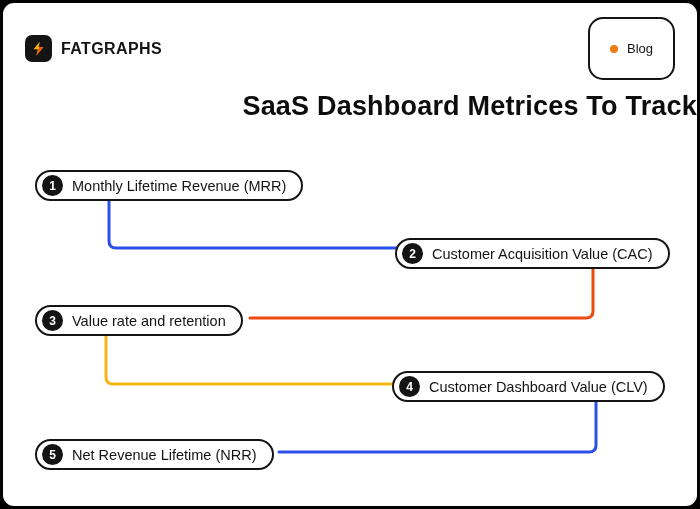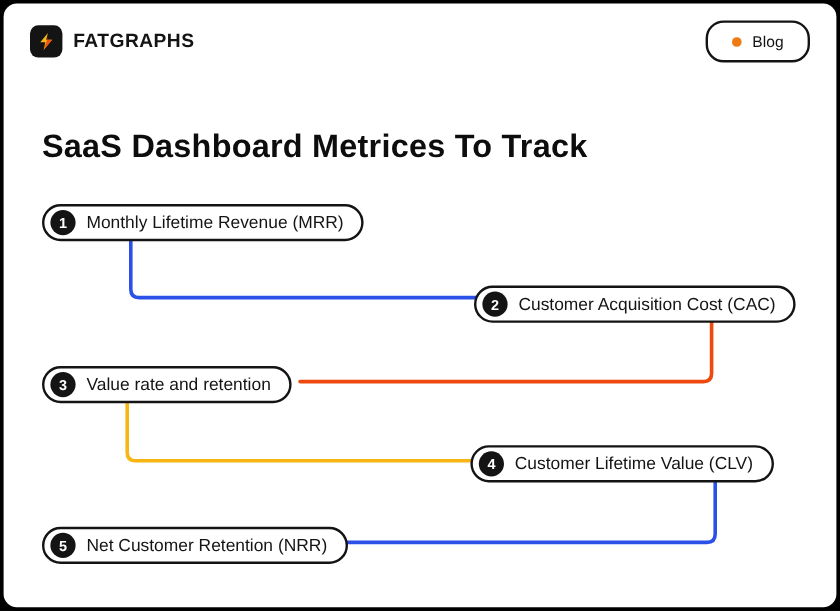--- a/index.html
+++ b/index.html
@@ -5,26 +5,26 @@
   html,body{margin:0;padding:0;background:#000;}
   body{width:700px;height:509px;font-family:"Liberation Sans",sans-serif;-webkit-font-smoothing:antialiased;}
   .frame{width:700px;height:509px;box-sizing:border-box;background:#000;border-radius:14px;padding:3px;}
   .page{position:relative;width:694px;height:503px;background:#fff;border-radius:11px;overflow:hidden;}
 
   
   .header{position:absolute;top:14px;left:22px;right:22px;display:flex;justify-content:space-between;align-items:center;}
   .brand{display:flex;align-items:center;gap:9px;}
   .logo-box{width:27px;height:27px;background:#141414;border-radius:7px;display:flex;align-items:center;justify-content:center;}
   .brand-name{font-size:16px;font-weight:700;letter-spacing:.4px;color:#141414;}
-  .blog-btn{display:flex;align-items:center;gap:9px;border:2px solid #141414;border-radius:15px;padding:8px 20px;background:#fff;cursor:pointer;font-family:inherit;}
+  .blog-btn{display:flex;align-items:center;gap:9px;border:2px solid #141414;border-radius:15px;padding:22px 20px;background:#fff;cursor:pointer;font-family:inherit;}
   .blog-dot{width:8px;height:8px;border-radius:50%;}
   .blog-label{font-size:13px;color:#141414;}
 
   
-  .title{position:absolute;top:88px;left:0;right:0;text-align:left;font-size:27px;font-weight:800;color:#0d0d0d;letter-spacing:.2px;margin:16px;padding-left:16px;}
+  .title{position:absolute;top:88px;left:0;right:0;text-align:right;font-size:27px;font-weight:800;color:#0d0d0d;letter-spacing:.2px;margin:0;padding-left:16px;}
 
   
   .connectors{position:absolute;top:0;left:0;z-index:1;}
   .connectors path{fill:none;stroke-width:3;stroke-linecap:round;}
 
   
   .pill{position:absolute;z-index:2;display:flex;align-items:center;gap:9px;background:#fff;border:2px solid #141414;border-radius:999px;padding:3px 15px 3px 5px;white-space:nowrap;}
   .pill-num{width:21px;height:21px;border-radius:50%;background:#141414;color:#fff;font-size:12px;font-weight:700;display:flex;align-items:center;justify-content:center;flex:0 0 auto;}
   .pill-label{font-size:14.5px;color:#141414;}
   .pill-1{left:32px;top:167px;}
@@ -64,32 +64,32 @@
       <path d="M593 397 V442 Q593 449 586 449 H276" stroke="#2b50e8"></path>
     </svg>
 
     <div class="pill pill-1">
       <span class="pill-num">1</span>
       <span class="pill-label">Monthly Lifetime Revenue (MRR)</span>
     </div>
 
     <div class="pill pill-2">
       <span class="pill-num">2</span>
-      <span class="pill-label">Customer Acquisition Cost (CAC)</span>
+      <span class="pill-label">Customer Acquisition Value (CAC)</span>
     </div>
 
     <div class="pill pill-3">
       <span class="pill-num">3</span>
       <span class="pill-label">Value rate and retention</span>
     </div>
 
     <div class="pill pill-4">
       <span class="pill-num">4</span>
-      <span class="pill-label">Customer Lifetime Value (CLV)</span>
+      <span class="pill-label">Customer Dashboard Value (CLV)</span>
     </div>
 
     <div class="pill pill-5">
       <span class="pill-num">5</span>
-      <span class="pill-label">Net Customer Retention (NRR)</span>
+      <span class="pill-label">Net Revenue Lifetime (NRR)</span>
     </div>
 
   </div>
 </div>
 
 </body></html>

